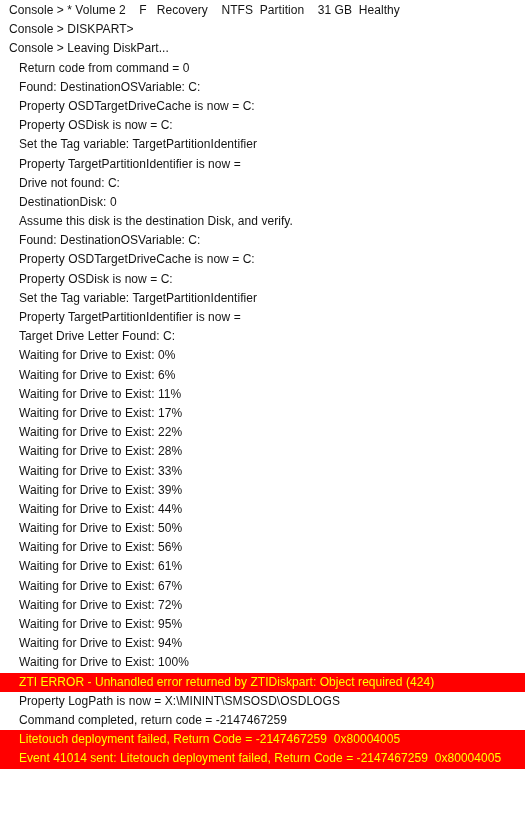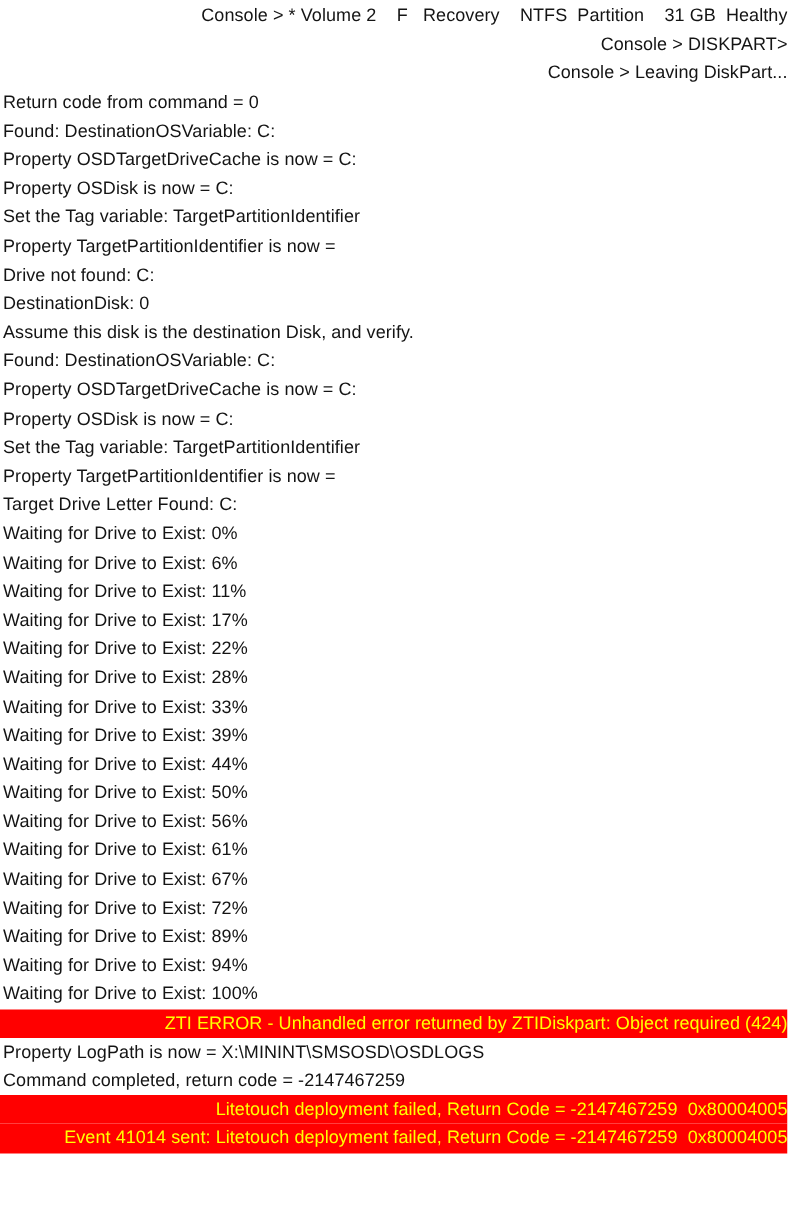--- a/index.html
+++ b/index.html
@@ -17,34 +17,32 @@
     color: #141414;
     -webkit-font-smoothing: antialiased;
   }
   #log {
     width: 525px;
     padding-top: 1px;
   }
   .line {
     height: 19.2px;
     line-height: 19.2px;
-    padding-left: 2px;
+    padding-left: 19px;
     white-space: pre;
     letter-spacing: 0.05px;
     box-sizing: border-box;
     width: 525px;
   }
   .line.console {
     padding-left: 9px;
-    text-align: right;
   }
   .line.error {
     background: #ff0000;
     color: #ffff00;
-    text-align: right;
   }
   .line.error.full {
     width: 525px;
   }
 </style>
 </head>
 <body>
 
 <div id="log">
     <div class="line console">Console &gt; * Volume 2    F   Recovery    NTFS  Partition    31 GB  Healthy</div>
@@ -72,21 +70,21 @@
     <div class="line ">Waiting for Drive to Exist: 22%</div>
     <div class="line ">Waiting for Drive to Exist: 28%</div>
     <div class="line ">Waiting for Drive to Exist: 33%</div>
     <div class="line ">Waiting for Drive to Exist: 39%</div>
     <div class="line ">Waiting for Drive to Exist: 44%</div>
     <div class="line ">Waiting for Drive to Exist: 50%</div>
     <div class="line ">Waiting for Drive to Exist: 56%</div>
     <div class="line ">Waiting for Drive to Exist: 61%</div>
     <div class="line ">Waiting for Drive to Exist: 67%</div>
     <div class="line ">Waiting for Drive to Exist: 72%</div>
-    <div class="line ">Waiting for Drive to Exist: 89%</div>
+    <div class="line ">Waiting for Drive to Exist: 95%</div>
     <div class="line ">Waiting for Drive to Exist: 94%</div>
     <div class="line ">Waiting for Drive to Exist: 100%</div>
     <div class="line error full">ZTI ERROR - Unhandled error returned by ZTIDiskpart: Object required (424)</div>
     <div class="line ">Property LogPath is now = X:\MININT\SMSOSD\OSDLOGS</div>
     <div class="line ">Command completed, return code = -2147467259</div>
     <div class="line error full">Litetouch deployment failed, Return Code = -2147467259  0x80004005</div>
     <div class="line error full">Event 41014 sent: Litetouch deployment failed, Return Code = -2147467259  0x80004005</div>
   </div>
 
 </body></html>

